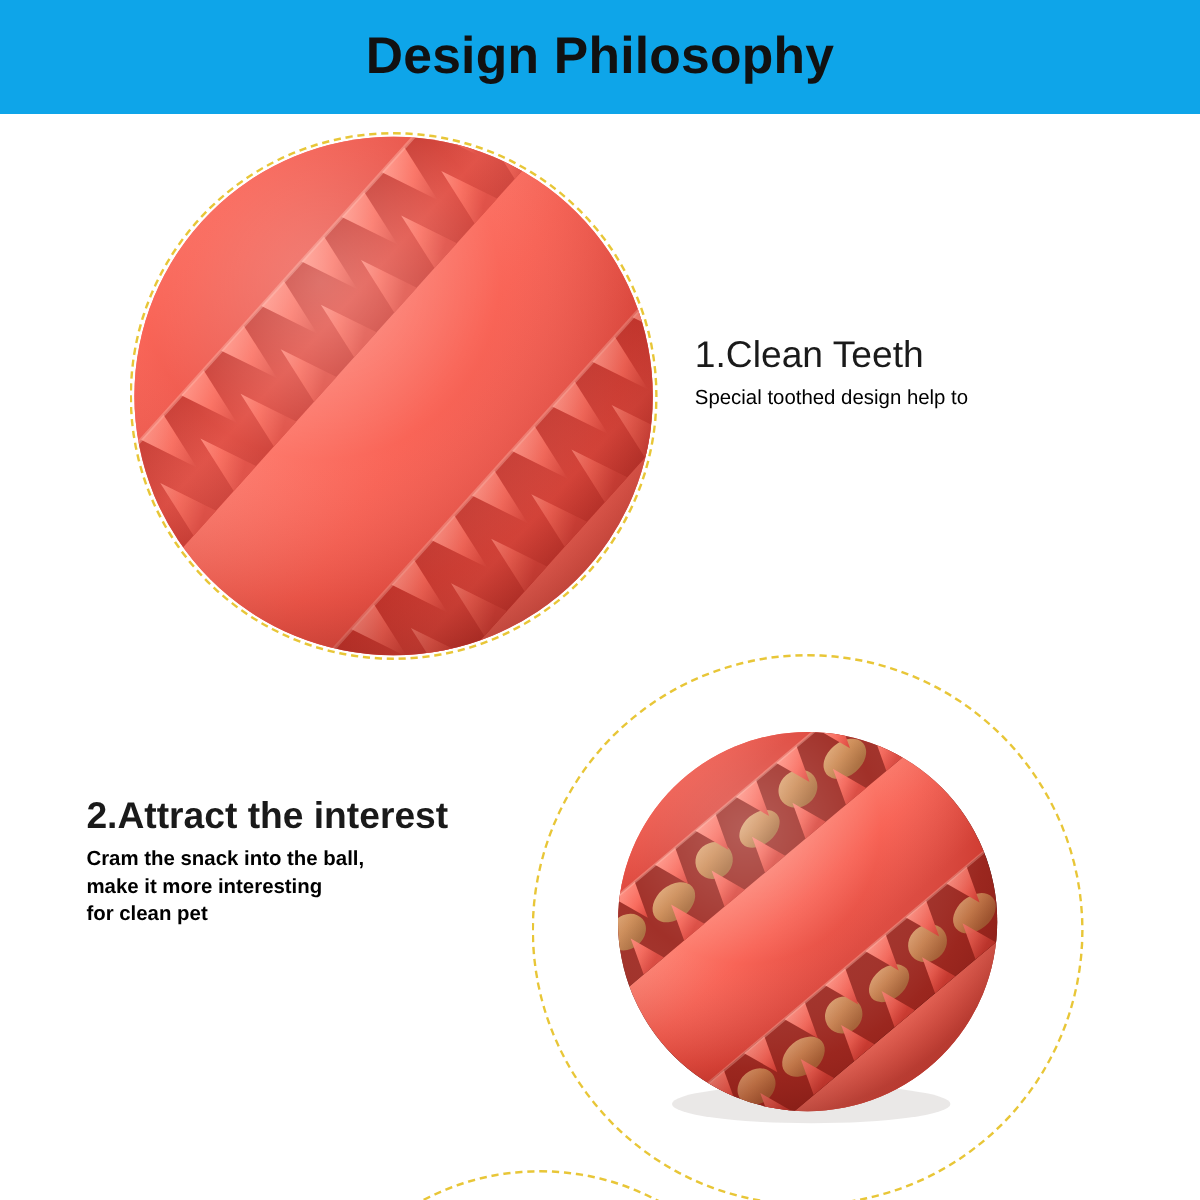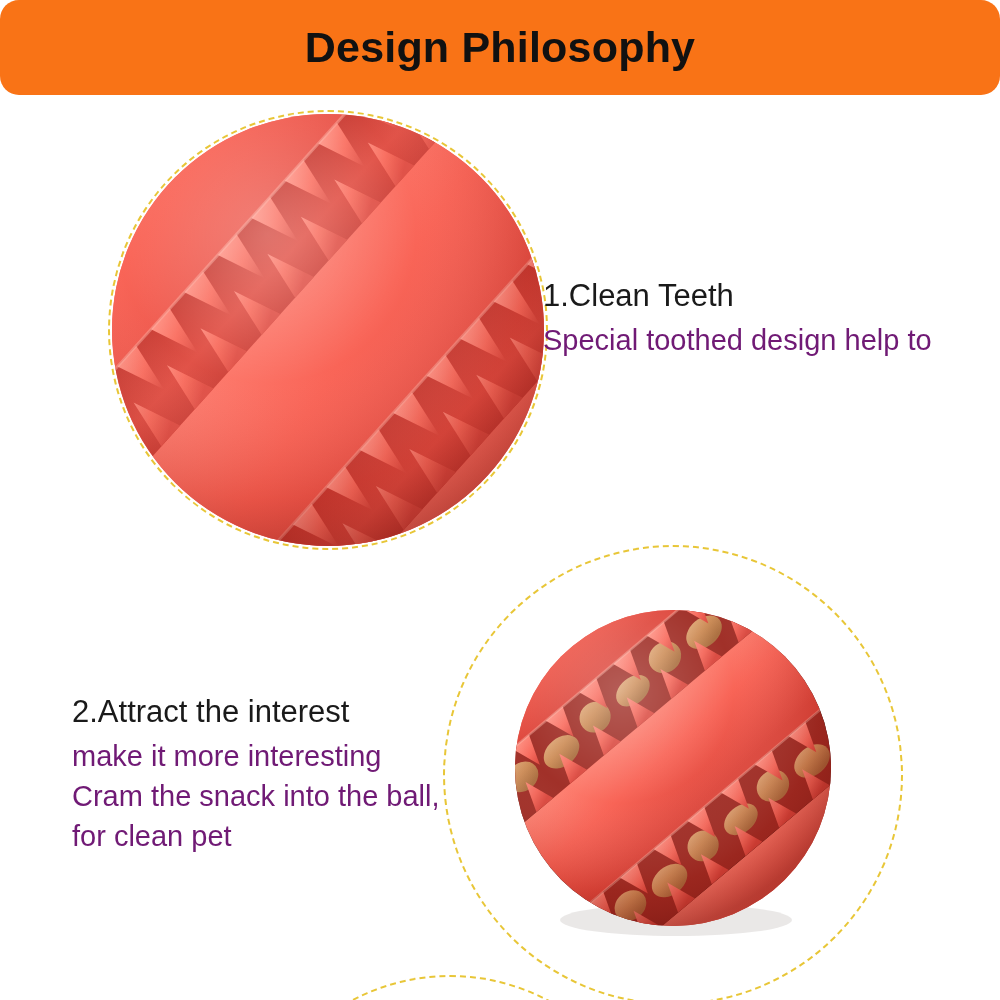--- a/index.html
+++ b/index.html
@@ -18,25 +18,24 @@
     overflow: hidden;
   }
 
   
   .banner {
     position: absolute;
     left: 0;
     top: 0;
     width: 1000px;
     height: 95px;
-    background: #f97316;
+    background: #0ea5e9;
     display: flex;
     align-items: center;
     justify-content: center;
-    border-radius: 19px;
   }
   .banner-title {
     font-size: 43px;
     font-weight: bold;
     color: #111111;
     letter-spacing: 0.2px;
     line-height: 1;
     white-space: nowrap;
   }
 
@@ -90,33 +89,33 @@
     position: absolute;
     left: 443px;
     top: 820px;
     width: 460px;
     height: 185px;
     overflow: hidden;
   }
 
   
   .txt-block { position: absolute; }
-  #text-clean-teeth { left: 543px; top: 278px; width: 420px; }
-  #text-attract     { left: 72px;  top: 694px; width: 400px; }
+  #text-clean-teeth { left: 579px; top: 278px; width: 420px; }
+  #text-attract     { left: 72px;  top: 662px; width: 400px; font-weight: bold; }
 
   .txt-heading {
     font-size: 31px;
     color: #1a1a1a;
     line-height: 1.18;
     margin: 0 0 5px 0;
     white-space: nowrap;
   }
   .txt-line {
-    font-size: 29px;
-    color: #701a75;
+    font-size: 17px;
+    color: #000000;
     line-height: 1.38;
     white-space: nowrap;
   }
 </style>
 </head>
 <body>
 
 <div id="page">
 
   <div class="banner">
@@ -238,22 +237,22 @@
     </svg>
   </div>
 
   <div class="txt-block" id="text-clean-teeth">
     <div class="txt-heading">1.Clean Teeth</div>
     <div class="txt-line">Special toothed design help to</div>
   </div>
 
   <div class="txt-block" id="text-attract">
     <div class="txt-heading">2.Attract the interest</div>
+    <div class="txt-line">Cram the snack into the ball,</div>
     <div class="txt-line">make it more interesting</div>
-    <div class="txt-line">Cram the snack into the ball,</div>
     <div class="txt-line">for clean pet</div>
   </div>
 
   <div class="dash-circle" id="circle-bottom"></div>
 
   <div id="kibble-field">
     
   </div>
 
   <div class="ball-wrap" id="ball-bottom-wrap">

